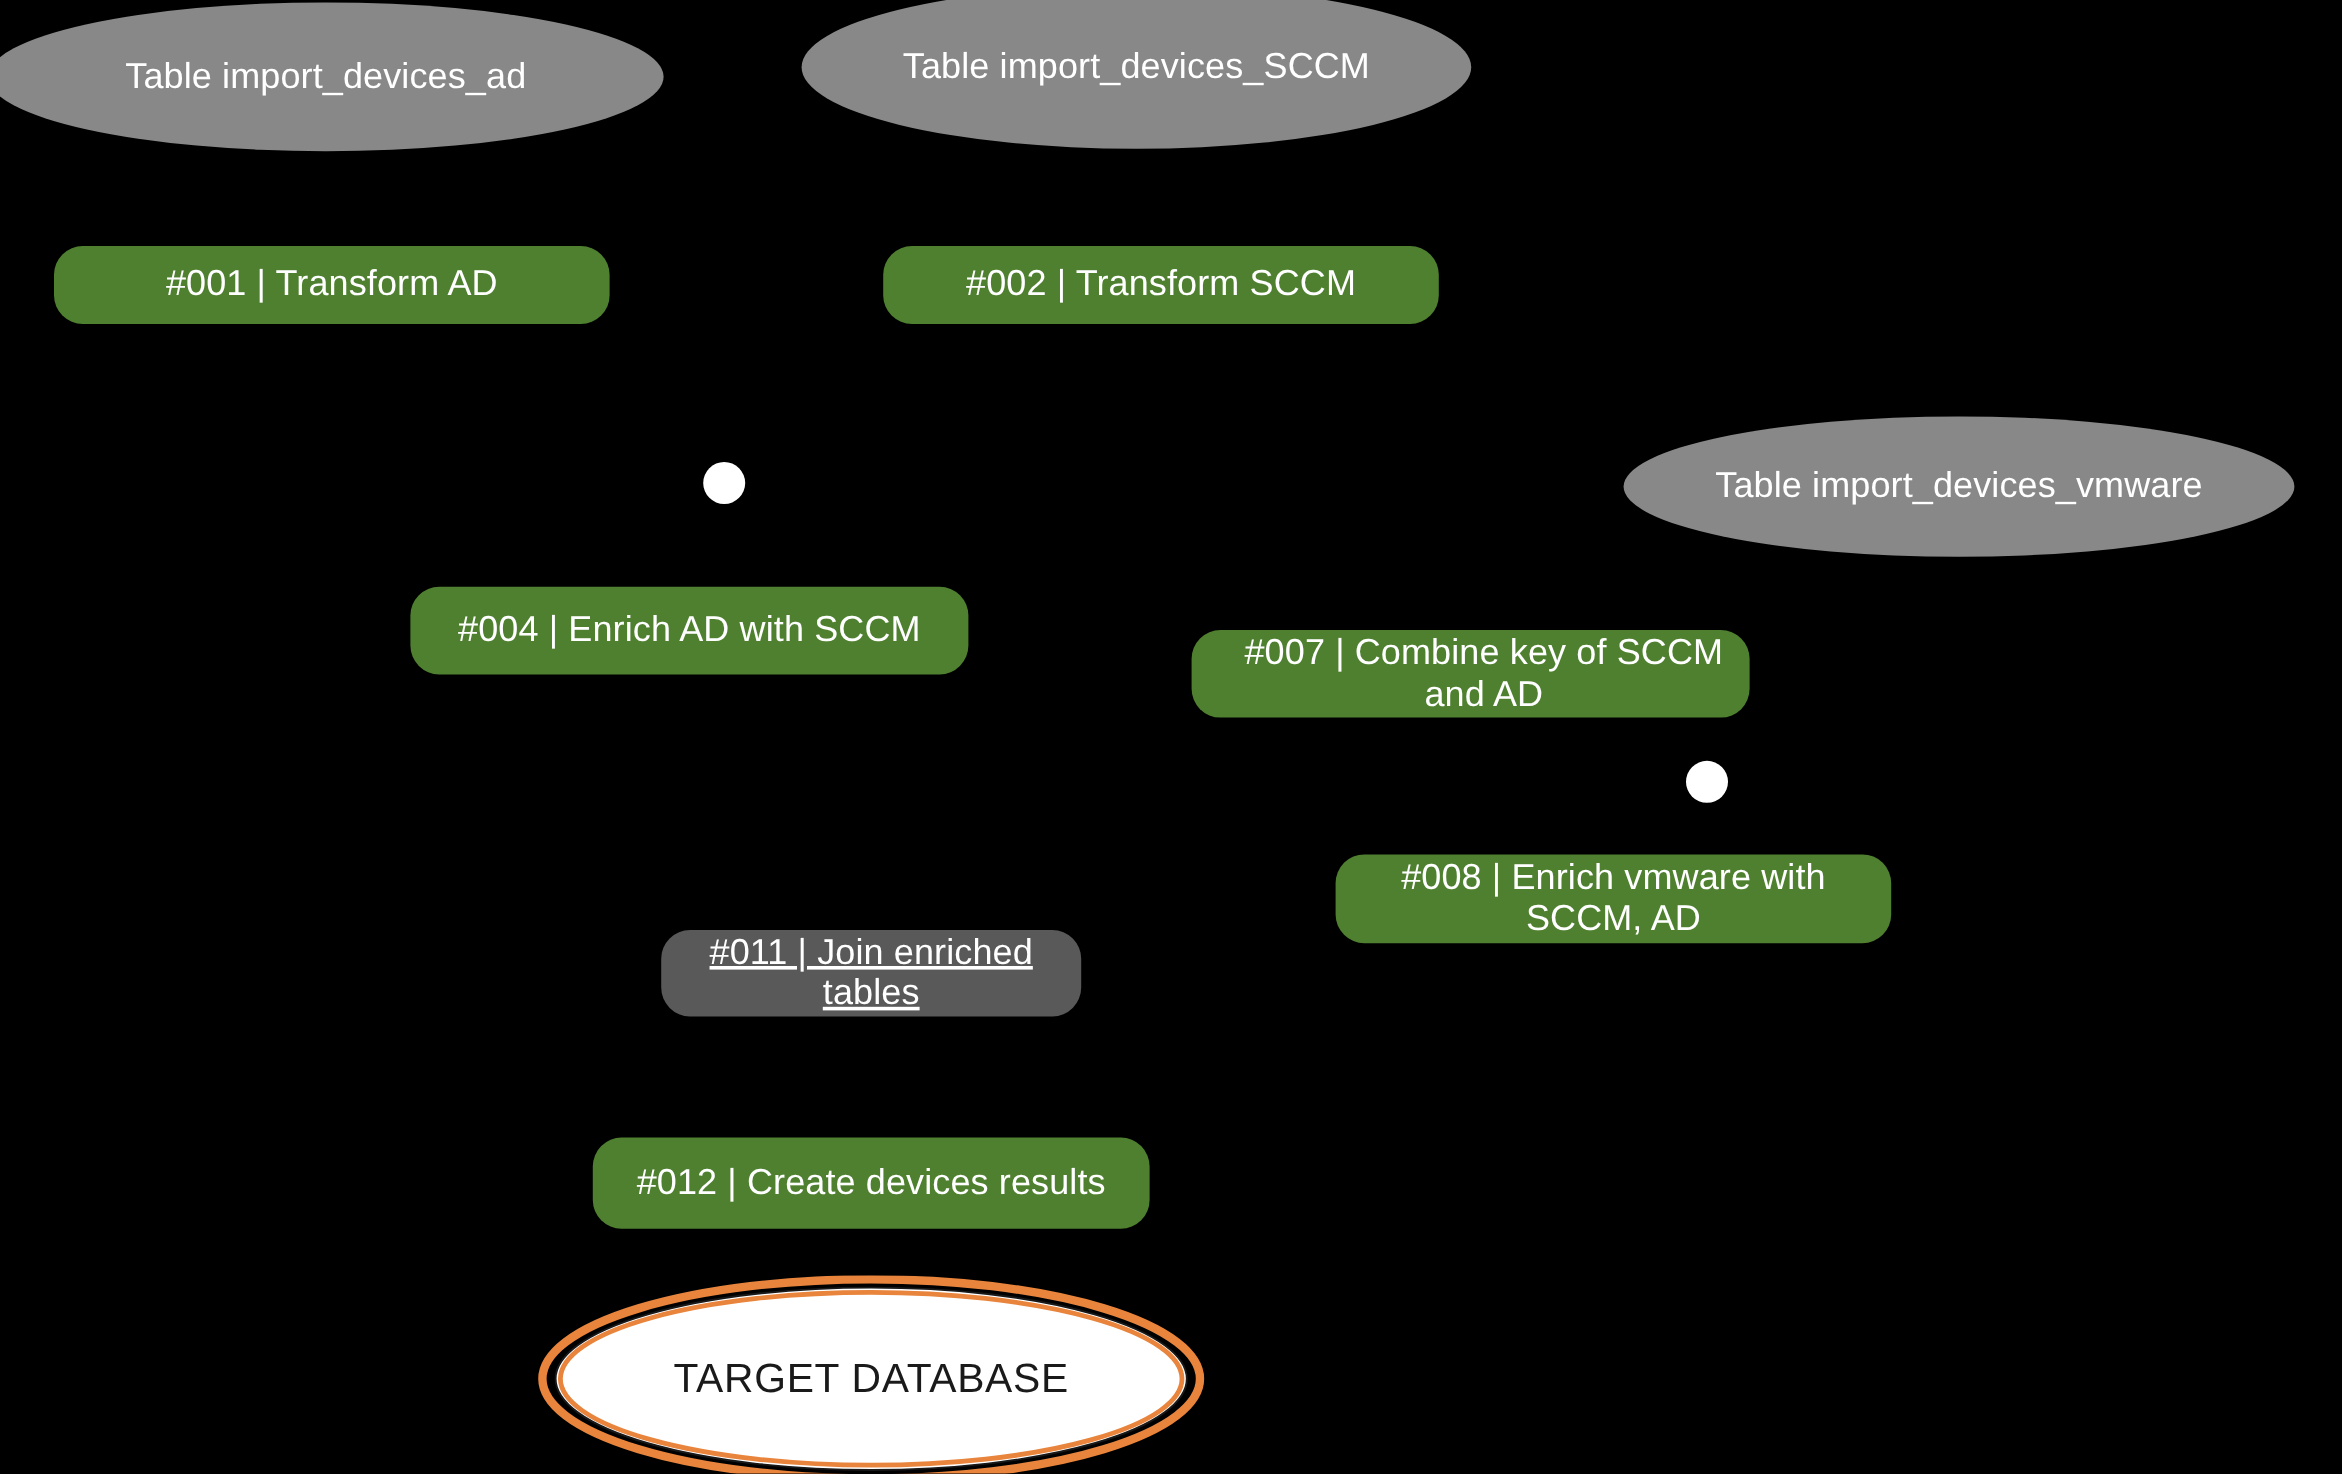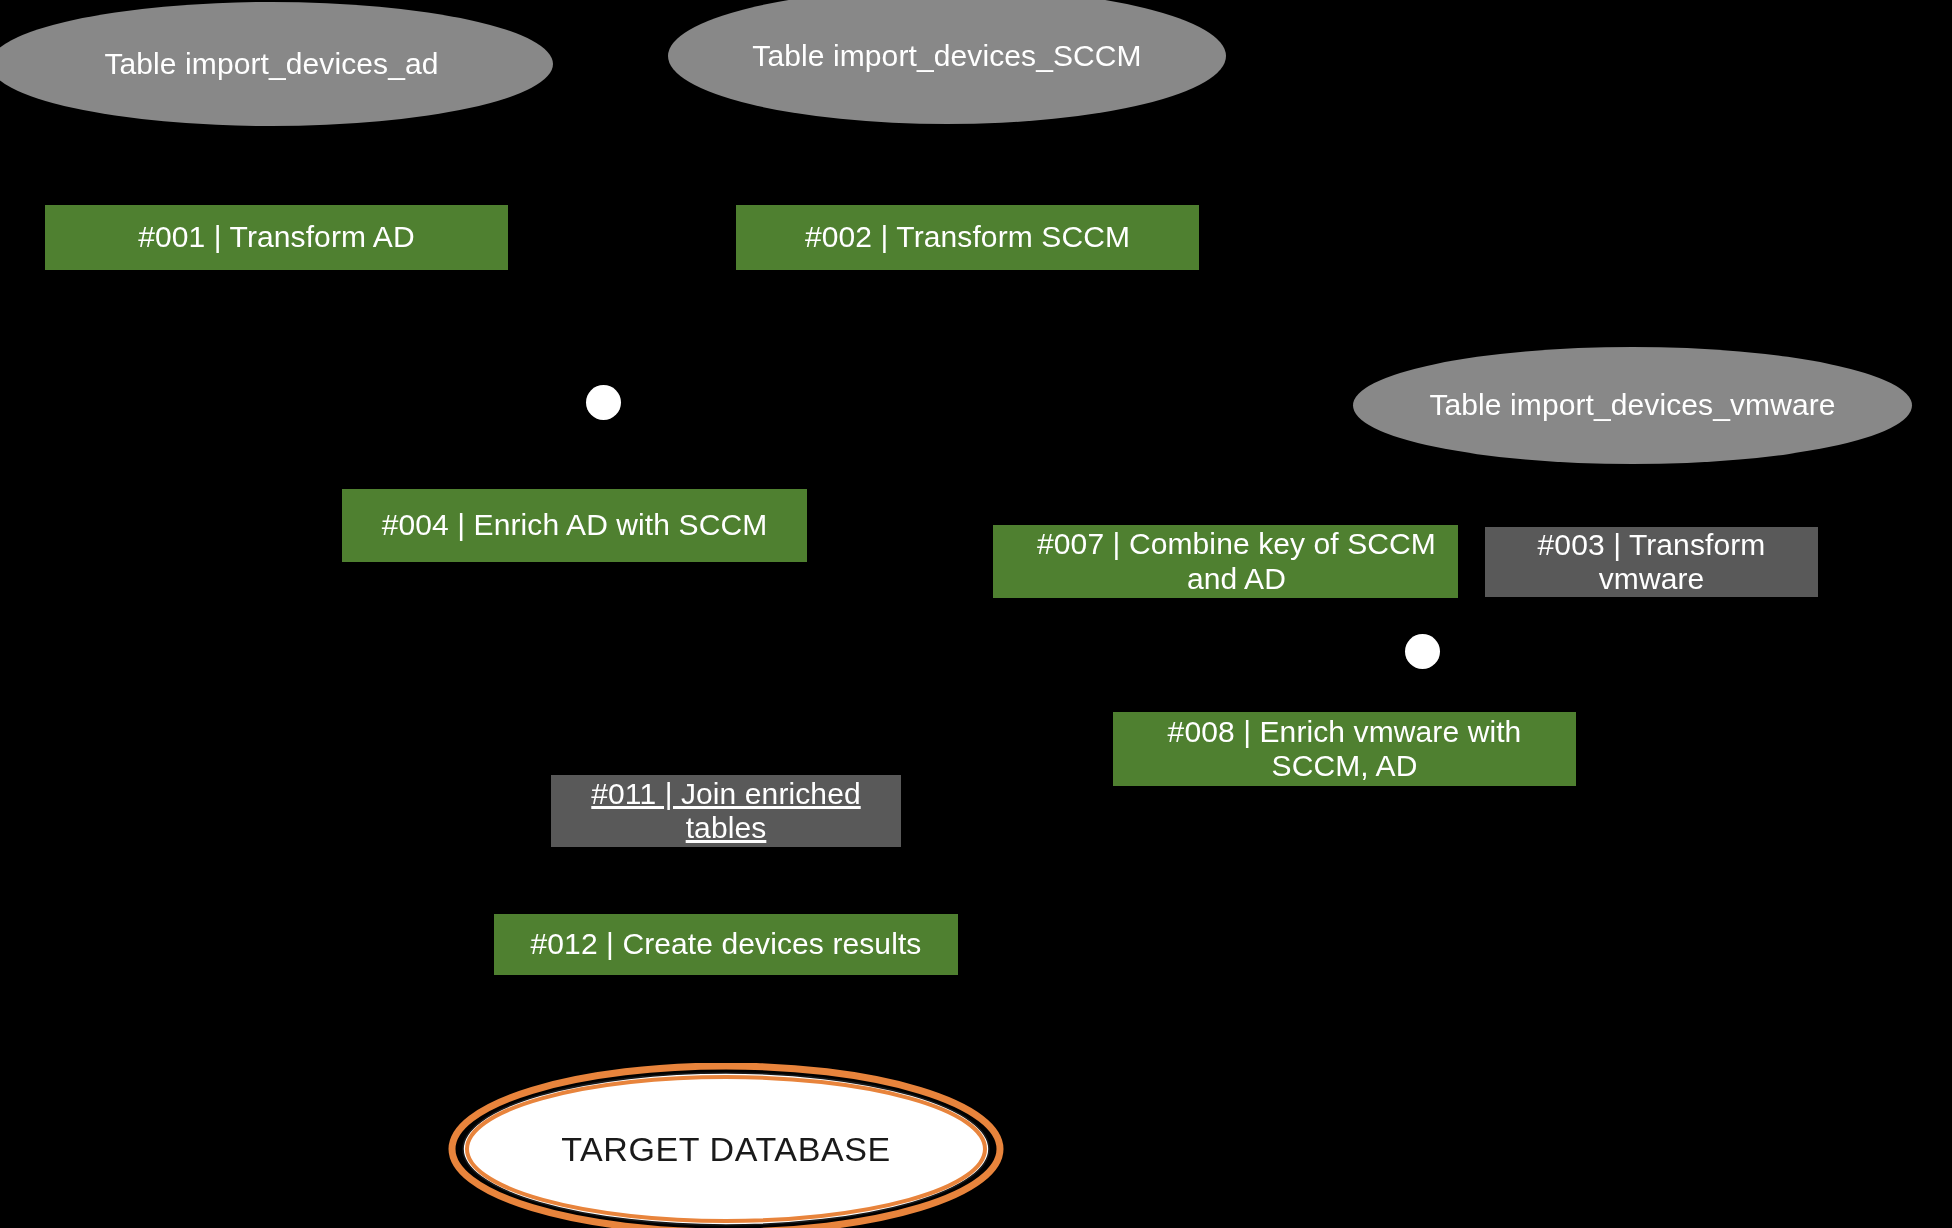--- a/index.html
+++ b/index.html
@@ -23,20 +23,21 @@
   }
   .node {
     position: absolute;
     display: flex;
     align-items: center;
     justify-content: center;
     box-sizing: border-box;
     text-align: center;
     color: #ffffff;
     line-height: 1.15;
+    border-radius: 24px;
   }
   .ellipse-table {
     background: #888888;
     border-radius: 50%;
     font-size: 30px;
     letter-spacing: 0.1px;
   }
   .proc-box {
     font-size: 30px;
     letter-spacing: 0.1px;
@@ -121,41 +122,38 @@
   </div>
 
   <div class="node proc-box proc-green" style="left:45px; top:205px; width:463px; height:65px;">
     <span>#001 | Transform AD</span>
   </div>
 
   <div class="node proc-box proc-green" style="left:716px; top:205px; width:463px; height:65px;margin-left:20px;">
     <span>#002 | Transform SCCM</span>
   </div>
 
-  <div class="node proc-box proc-grey" style="left:1485px; top:527px; width:333px; height:70px;">
-    <span>#003 | Transform vmware</span>
-  </div>
 
   <div class="node proc-box proc-green" style="left:342px; top:489px; width:465px; height:73px;justify-content:center;">
     <span>#004 | Enrich AD with SCCM</span>
   </div>
 
   <div class="node proc-box proc-green" style="left:993px; top:525px; width:465px; height:73px;padding-left:36px;">
     <span>#007 | Combine key of SCCM and AD</span>
   </div>
 
   <div class="node proc-box proc-green" style="left:1113px; top:712px; width:463px; height:74px;">
     <span>#008 | Enrich vmware with SCCM, AD</span>
   </div>
 
   <div class="node proc-box proc-grey" style="left:551px; top:775px; width:350px; height:72px;text-decoration:underline;">
     <span>#011 | Join enriched tables</span>
   </div>
 
-  <div class="node proc-box proc-green" style="left:494px; top:914px; width:464px; height:61px;">
+  <div class="node proc-box proc-green" style="left:494px; top:948px; width:464px; height:76px;">
     <span>#012 | Create devices results</span>
   </div>
 
   <div class="dot" style="left:586px; top:385px; width:35px; height:35px;"></div>
   <div class="dot" style="left:1405px; top:634px; width:35px; height:35px;"></div>
 
   <div class="target-db-wrap">
     <svg width="556" height="172" viewBox="0 0 556 172" xmlns="http://www.w3.org/2000/svg">
       <ellipse cx="278" cy="86" rx="274" ry="83" fill="none" stroke="#E8843C" stroke-width="7"></ellipse>
       <ellipse cx="278" cy="86" rx="263" ry="76" fill="#FFFFFF" stroke="#1a1a1a" stroke-width="1.6"></ellipse>

